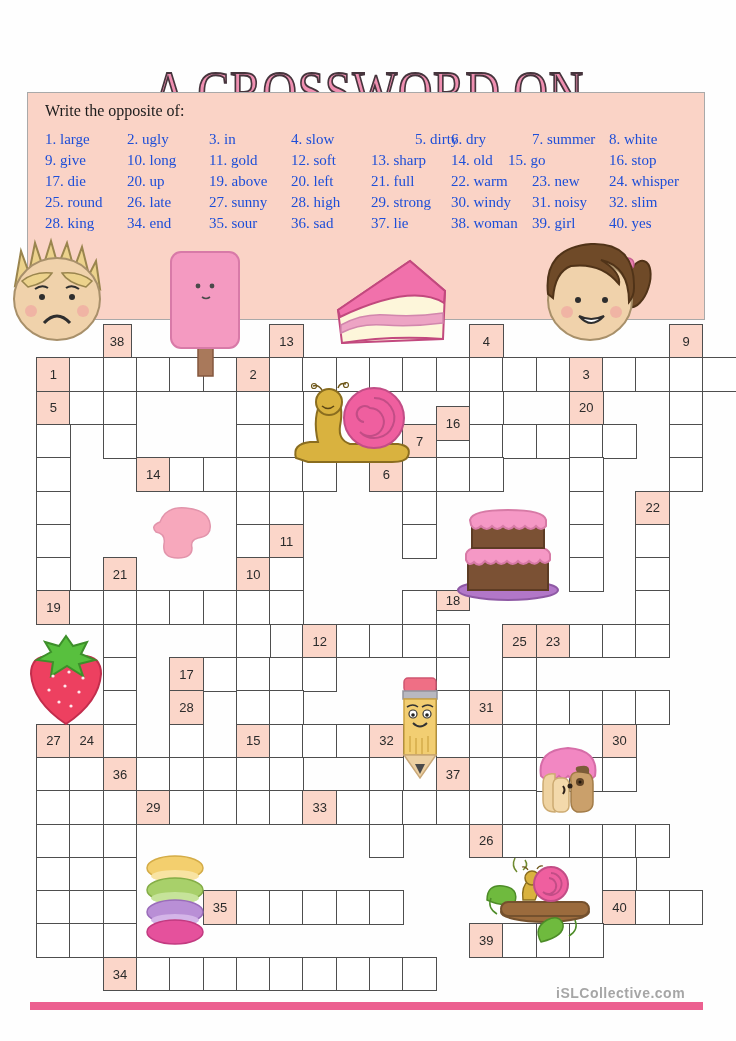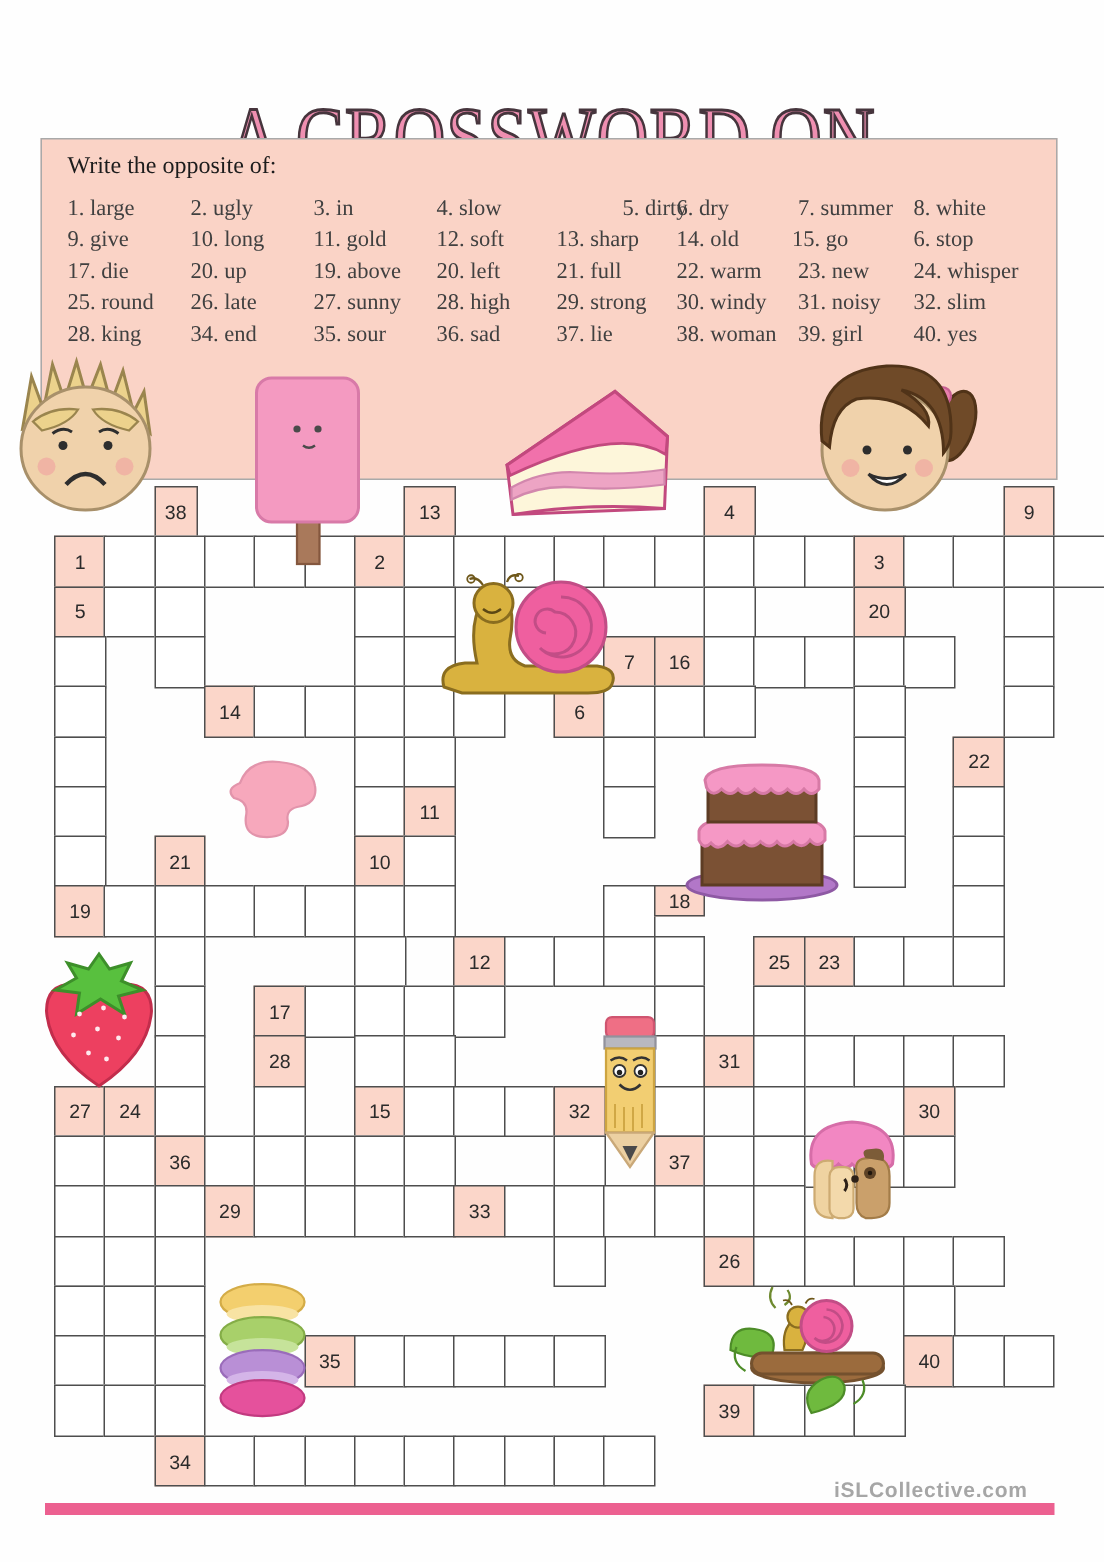--- a/index.html
+++ b/index.html
@@ -10,21 +10,21 @@
          font-family:"Liberation Serif",serif;font-weight:normal;
          font-size:58px;line-height:1.0;color:#ef8fb1;
          -webkit-text-stroke:2px #46353d;letter-spacing:1px;}
   #title span{display:inline-block;transform:scaleX(0.82);transform-origin:center;}
   
   #banner{position:absolute;left:27px;top:92px;width:676px;height:226px;
           background:#fad3c6;border:1px solid #a9a9a9;}
   #instr-heading{position:absolute;left:17px;top:9px;
           font-family:"Liberation Serif",serif;font-size:16px;color:#1c1c1c;}
   .word-item{position:absolute;font-family:"Liberation Serif",serif;
-          font-size:15px;color:#404040;white-space:nowrap;}
+          font-size:15px;color:#1d4ed8;white-space:nowrap;}
   
   .cell{position:absolute;box-sizing:border-box;border:1.5px solid #4e4e4e;
         background:#ffffff;}
   .cell.num{background:#fbd6c9;font-size:13px;color:#2b2b2b;
         display:flex;align-items:center;justify-content:center;}
   
   .deco{position:absolute;}
   
   #watermark{position:absolute;left:556px;top:985px;font-size:14px;font-weight:bold;
         color:#a6a6a6;letter-spacing:0.5px;}
@@ -48,22 +48,22 @@
         <div class="word-item" style="left: 343px; top: 38px; margin-left: 44px;">5. dirty</div>
         <div class="word-item" style="left: 423px; top: 38px;">6. dry</div>
         <div class="word-item" style="left: 504px; top: 38px;">7. summer</div>
         <div class="word-item" style="left: 581px; top: 38px;">8. white</div>
         <div class="word-item" style="left: 17px; top: 59px;">9. give</div>
         <div class="word-item" style="left: 99px; top: 59px;">10. long</div>
         <div class="word-item" style="left: 181px; top: 59px;">11. gold</div>
         <div class="word-item" style="left: 263px; top: 59px;">12. soft</div>
         <div class="word-item" style="left: 343px; top: 59px;">13. sharp</div>
         <div class="word-item" style="left: 423px; top: 59px;">14. old</div>
-        <div class="word-item" style="left: 500px; top: 59px;">15. go</div>
-        <div class="word-item" style="left: 581px; top: 59px;">6. stop</div>
+        <div class="word-item" style="left: 480px; top: 59px;">15. go</div>
+        <div class="word-item" style="left: 581px; top: 59px;">16. stop</div>
         <div class="word-item" style="left: 17px; top: 80px;">17. die</div>
         <div class="word-item" style="left: 99px; top: 80px;">20. up</div>
         <div class="word-item" style="left: 181px; top: 80px;">19. above</div>
         <div class="word-item" style="left: 263px; top: 80px;">20. left</div>
         <div class="word-item" style="left: 343px; top: 80px;">21. full</div>
         <div class="word-item" style="left: 423px; top: 80px;">22. warm</div>
         <div class="word-item" style="left: 504px; top: 80px;">23. new</div>
         <div class="word-item" style="left: 581px; top: 80px;">24. whisper</div>
         <div class="word-item" style="left: 17px; top: 101px;">25. round</div>
         <div class="word-item" style="left: 99px; top: 101px;">26. late</div>
@@ -116,21 +116,21 @@
       <div class="cell" style="left: 235.8px; top: 390.6px; height: 34.8px; width: 34.8px;"></div>
       <div class="cell" style="left: 269.1px; top: 390.6px; height: 34.8px; width: 34.8px;"></div>
       <div class="cell" style="left: 468.9px; top: 390.6px; height: 34.8px; width: 34.8px;"></div>
       <div class="cell num" style="left: 568.8px; top: 390.6px; height: 34.8px; width: 34.8px;">20</div>
       <div class="cell" style="left: 668.7px; top: 390.6px; height: 34.8px; width: 34.8px;"></div>
       <div class="cell" style="left: 36px; top: 423.9px; height: 34.8px; width: 34.8px;"></div>
       <div class="cell" style="left: 102.6px; top: 423.9px; height: 34.8px; width: 34.8px;"></div>
       <div class="cell" style="left: 235.8px; top: 423.9px; height: 34.8px; width: 34.8px;"></div>
       <div class="cell" style="left: 269.1px; top: 423.9px; height: 34.8px; width: 34.8px;"></div>
       <div class="cell num" style="left: 402.3px; top: 423.9px; height: 34.8px; width: 34.8px;">7</div>
-      <div class="cell num" style="left: 435.6px; top: 424px; height: 34.8px; width: 34.8px;">16</div>
+      <div class="cell num" style="left: 435.6px; top: 406px; height: 34.8px; width: 34.8px;">16</div>
       <div class="cell" style="left: 468.9px; top: 423.9px; height: 34.8px; width: 34.8px;"></div>
       <div class="cell" style="left: 502.2px; top: 423.9px; height: 34.8px; width: 34.8px;"></div>
       <div class="cell" style="left: 535.5px; top: 423.9px; height: 34.8px; width: 34.8px;"></div>
       <div class="cell" style="left: 568.8px; top: 423.9px; height: 34.8px; width: 34.8px;"></div>
       <div class="cell" style="left: 602.1px; top: 423.9px; height: 34.8px; width: 34.8px;"></div>
       <div class="cell" style="left: 668.7px; top: 423.9px; height: 34.8px; width: 34.8px;"></div>
       <div class="cell" style="left: 36px; top: 457.2px; height: 34.8px; width: 34.8px;"></div>
       <div class="cell num" style="left: 135.9px; top: 457.2px; height: 34.8px; width: 34.8px;">14</div>
       <div class="cell" style="left: 169.2px; top: 457.2px; height: 34.8px; width: 34.8px;"></div>
       <div class="cell" style="left: 202.5px; top: 457.2px; height: 34.8px; width: 34.8px;"></div>

